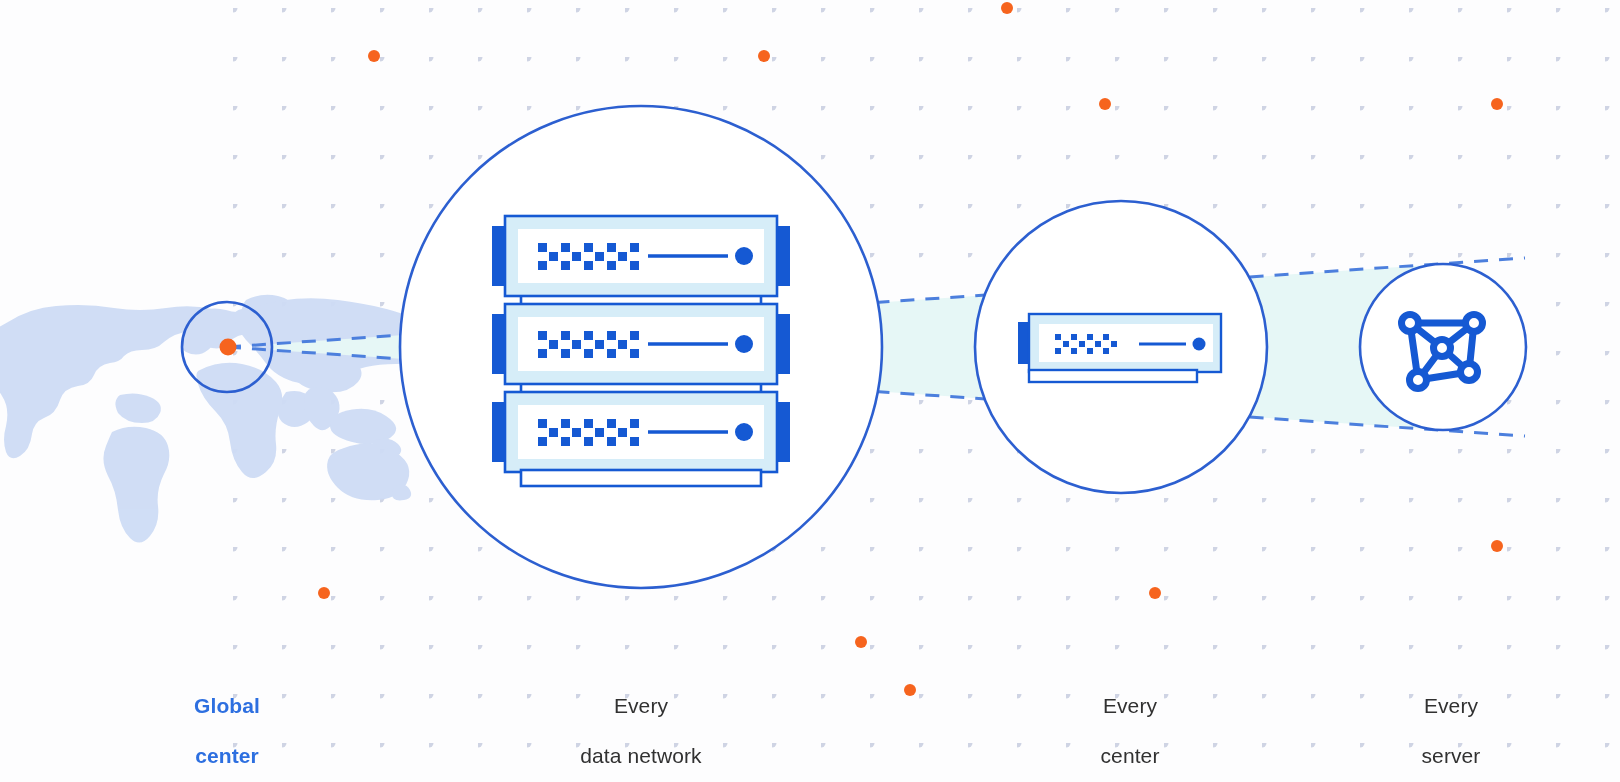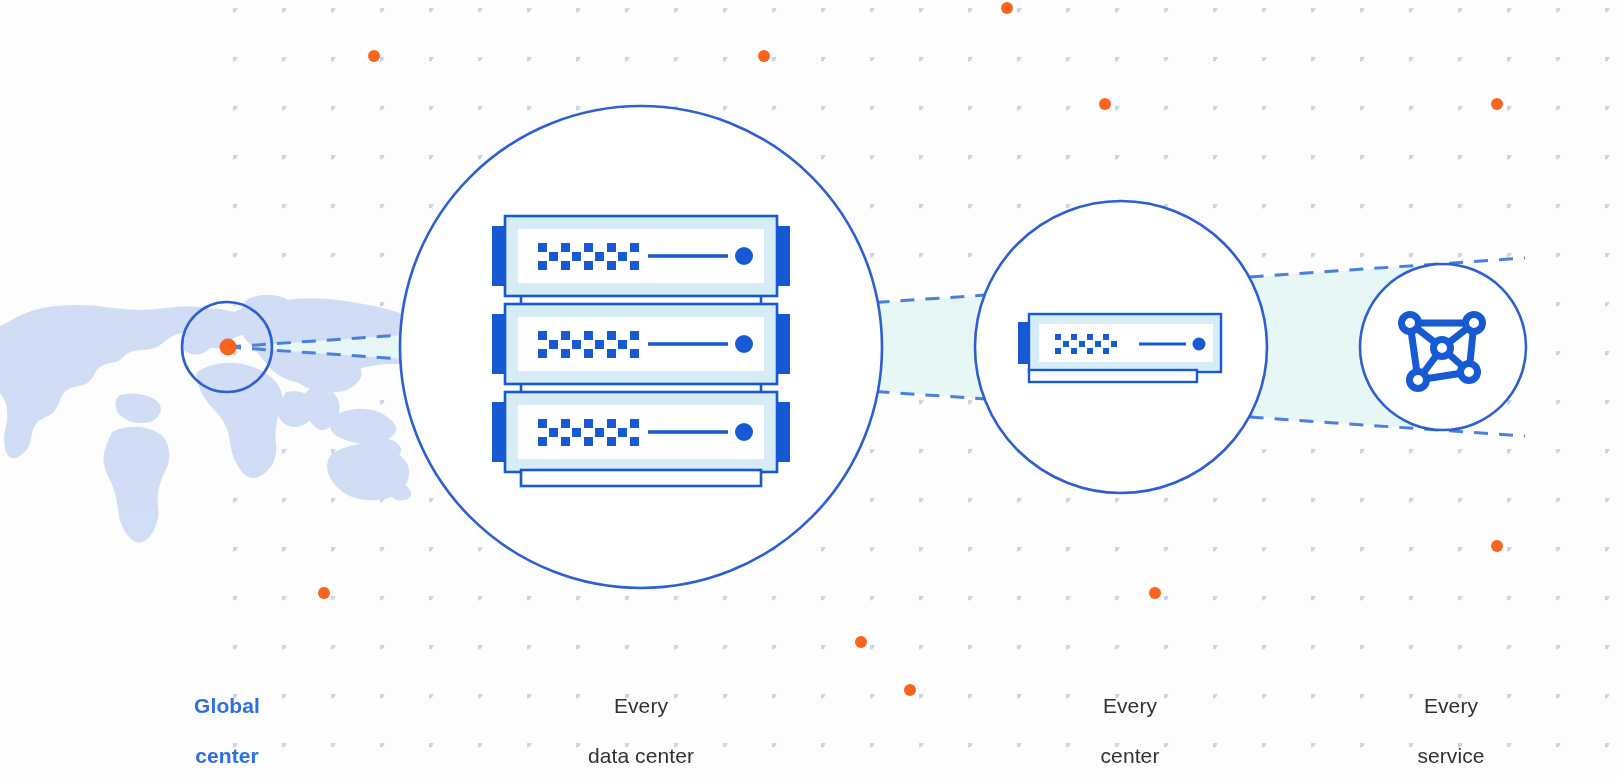--- a/index.html
+++ b/index.html
@@ -280,27 +280,27 @@
 
   <div class="label-layer">
 
     <div class="stage-label accent" style="left:127px; top:668px; width:200px;">
       <span class="l1">Global</span>
       <span class="l2">center</span>
     </div>
 
     <div class="stage-label" style="left:541px; top:668px; width:200px;">
       <span class="l1">Every</span>
-      <span class="l2">data center</span>
+      <span class="l2">data network</span>
     </div>
 
     <div class="stage-label" style="left:1030px; top:668px; width:200px;">
       <span class="l1">Every</span>
       <span class="l2">center</span>
     </div>
 
     <div class="stage-label" style="left:1351px; top:668px; width:200px;">
       <span class="l1">Every</span>
-      <span class="l2">service</span>
+      <span class="l2">server</span>
     </div>
 
   </div>
 </div>
 
 </body></html>

